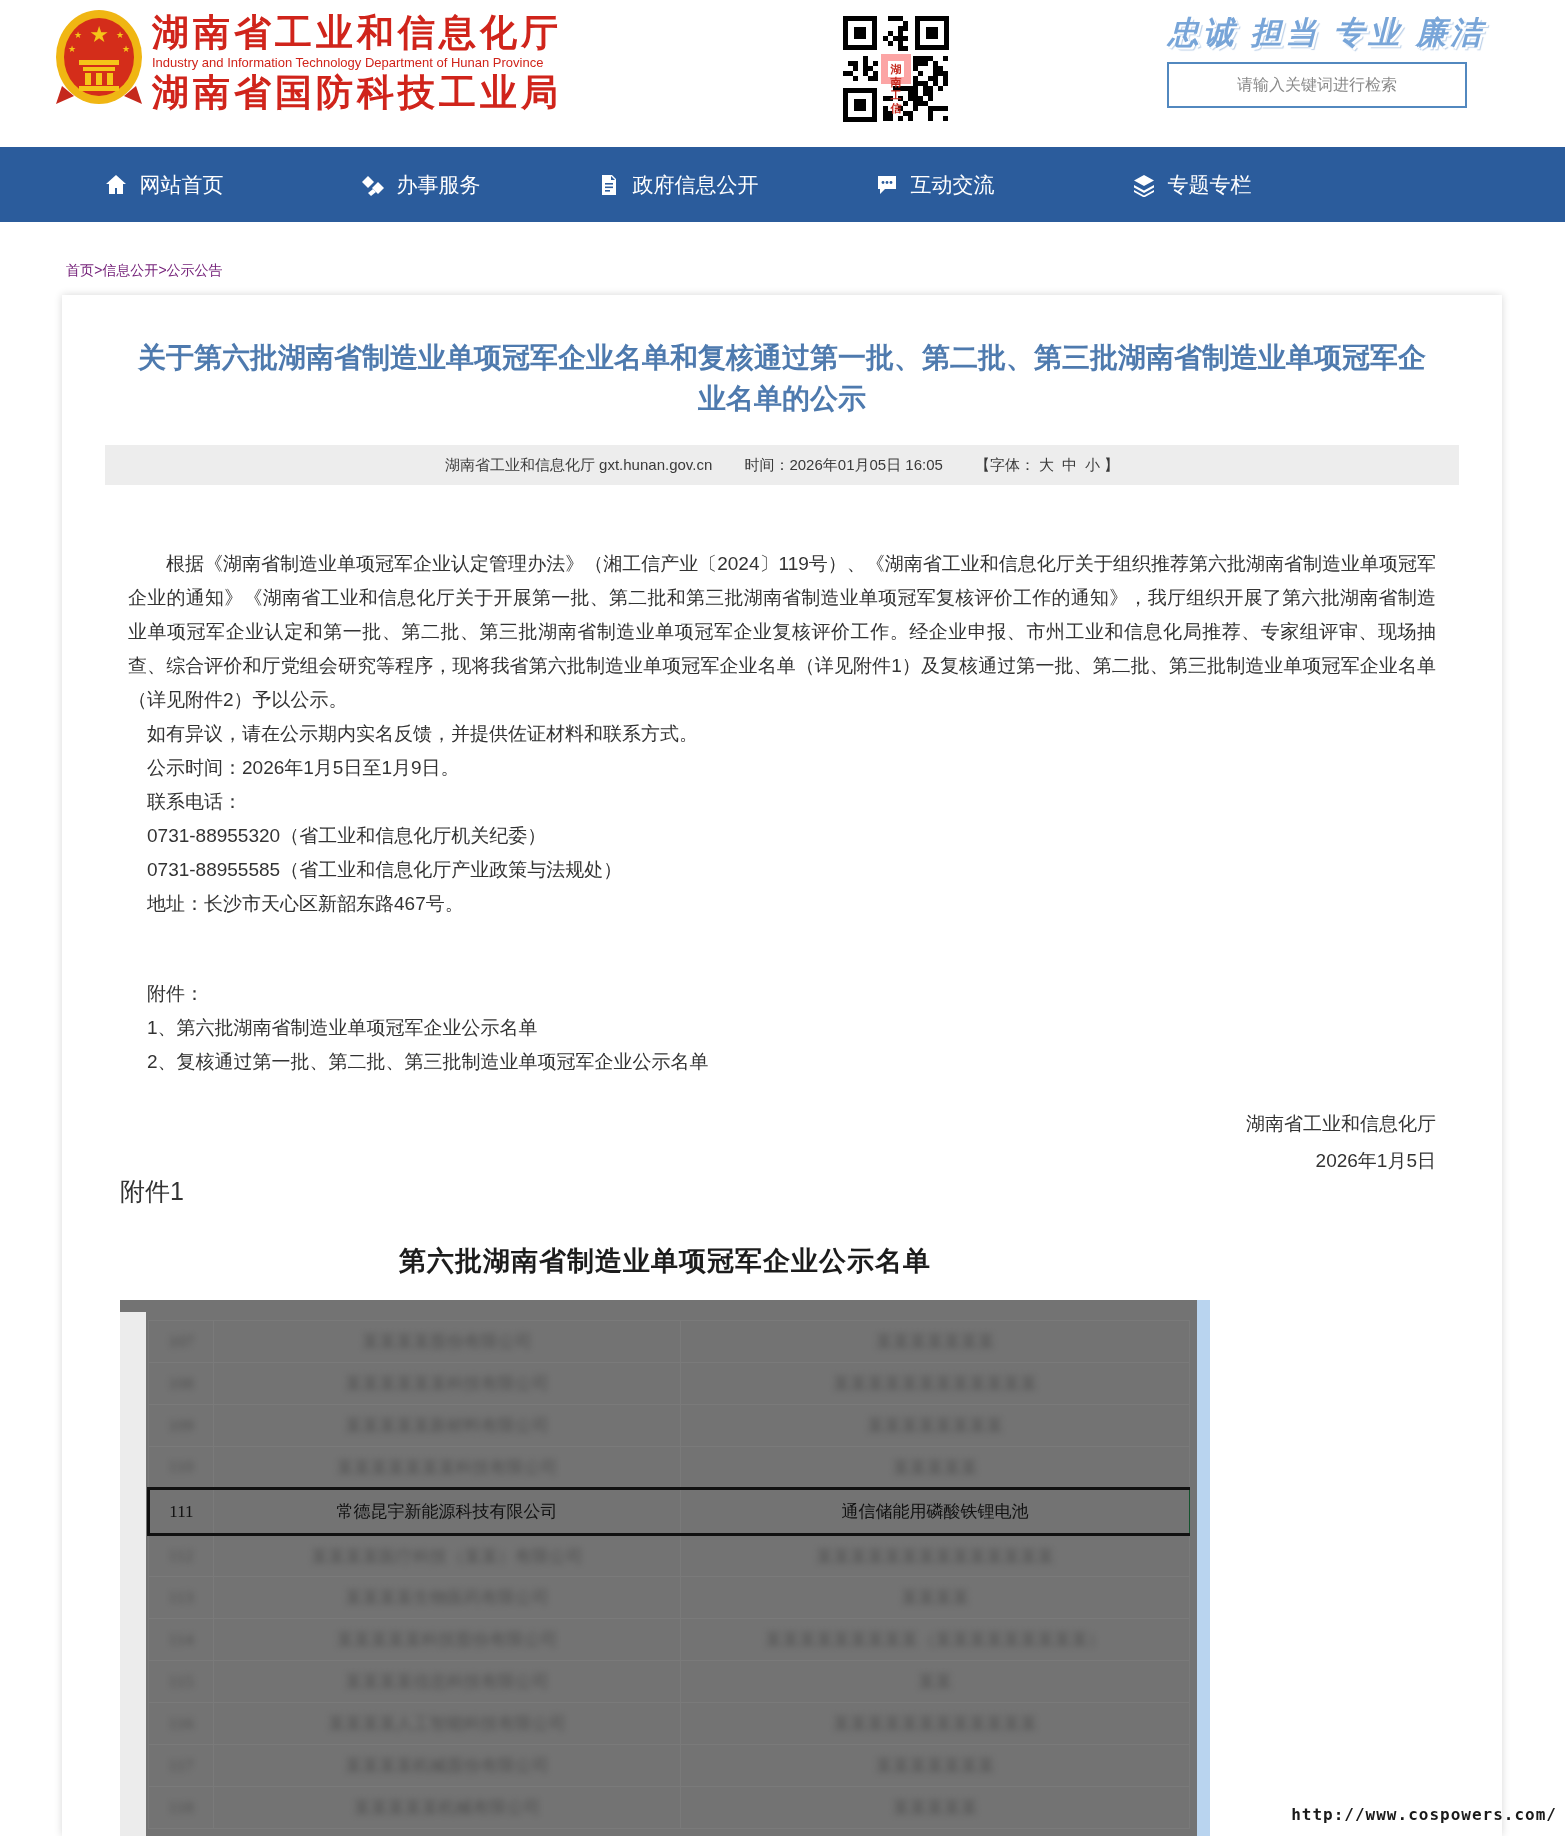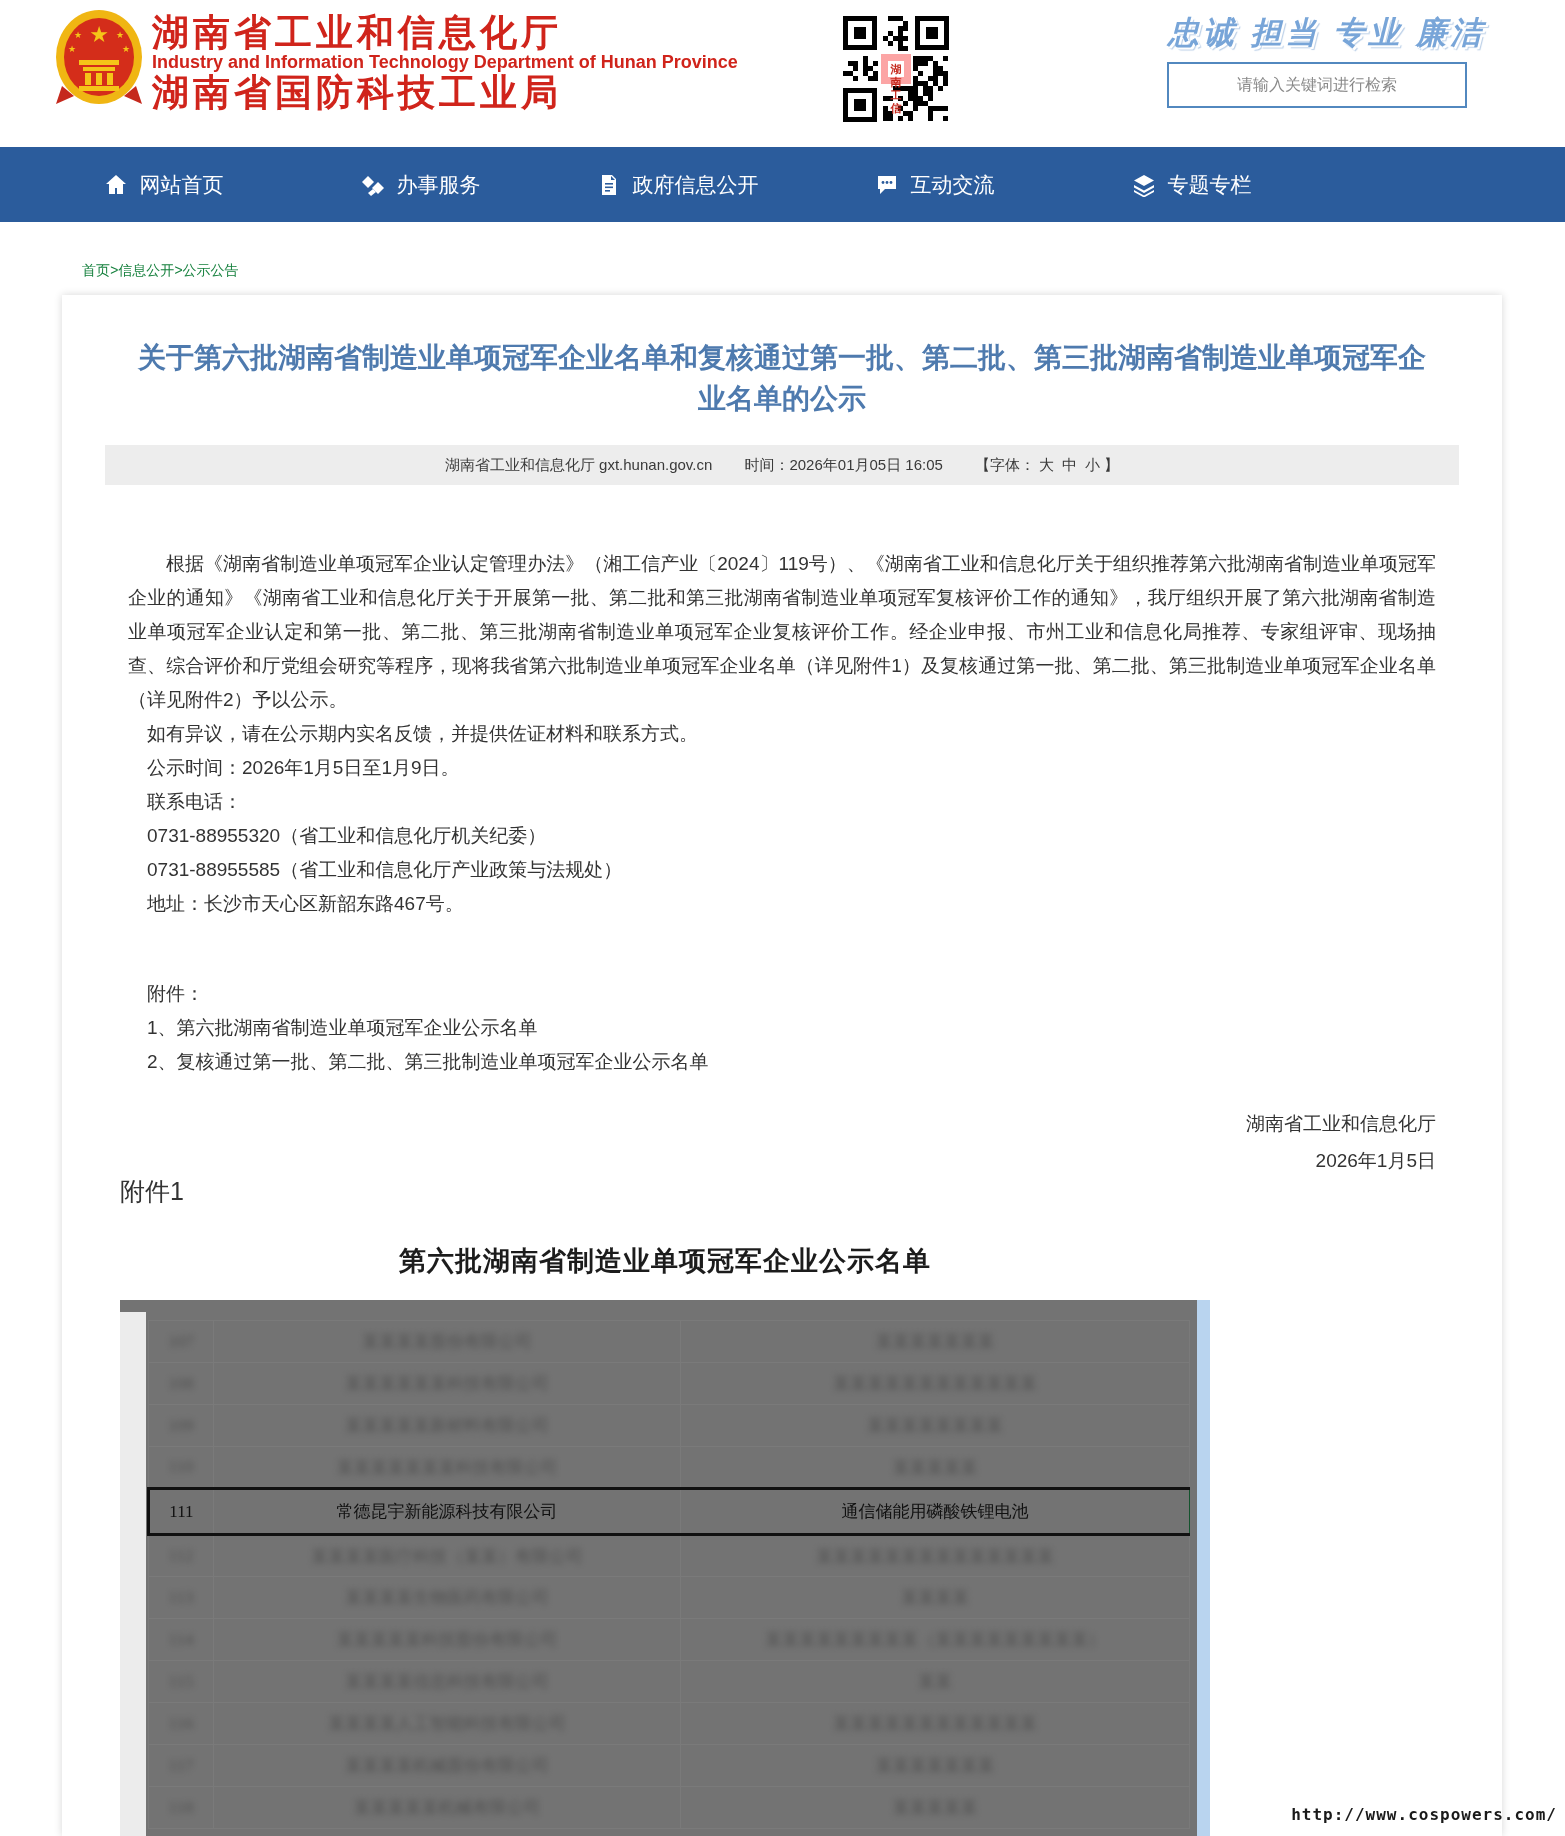--- a/index.html
+++ b/index.html
@@ -6,21 +6,21 @@
 html,body { width:1565px; height:1836px; }
 body {
   position: relative; background:#fff; overflow:hidden;
   font-family:"Liberation Sans", sans-serif; color:#333;
 }
 
 .header { position:absolute; left:0; top:0; width:1565px; height:147px; background:#fff; }
 .emblem { position:absolute; left:54px; top:8px; width:90px; height:102px; }
 .dept { position:absolute; left:152px; top:12px; color:#d0241b; }
 .dept-cn { font-size:37px; font-weight:bold; letter-spacing:4px; line-height:42px; }
-.dept-en { font-size:18px; font-weight:bold; line-height:17px; letter-spacing:0px; }
+.dept-en { font-size:13px; font-weight:normal; line-height:17px; letter-spacing:0px; }
 .dept-cn2 { font-size:37px; font-weight:bold; letter-spacing:4px; line-height:44px; }
 
 .qr { position:absolute; left:843px; top:16px; width:106px; height:106px; background:#fff; }
 .qr .mods i { position:absolute; width:5px; height:5px; background:#000; }
 .qr .fs { position:absolute; width:34px; height:34px; border:5px solid #000; background:#fff; }
 .qr .fs::after { content:""; position:absolute; left:6px; top:6px; width:12px; height:12px; background:#000; }
 .qr .fs.tl { left:0; top:0; } .qr .fs.tr { right:0; top:0; } .qr .fs.bl { left:0; bottom:0; }
 .qr .logo { position:absolute; left:38px; top:38px; width:30px; height:30px; background:#fff; border:7px solid #fca5a5;
   color:#c5291d; font-size:11px; line-height:13px; text-align:center; font-weight:bold; padding-top:2px; }
 .slogan { position:absolute; left:1168px; top:12px; width:330px; font-size:31px; font-weight:bold; font-style:italic;
@@ -30,21 +30,21 @@
   border:2px solid #5288bf; background:#fff; text-align:center; font-size:16px; color:#666; outline:none;
   font-family:"Liberation Sans", sans-serif; }
 .search::placeholder { color:#8a8a8a; }
 
 .nav { position:absolute; left:0; top:147px; width:1565px; height:75px; background:#2b5c9c; }
 .nav-inner { margin-left:35px; width:1285px; height:75px; display:flex; }
 .nav-item { flex:1; display:flex; align-items:center; justify-content:center; gap:12px;
   color:#fff; font-size:21px; cursor:pointer; }
 .nav-item svg { width:24px; height:24px; fill:#fff; }
 
-.crumb { position:absolute; left:82px; top:262px; font-size:14px; color:#15803d; }
+.crumb { position:absolute; left:66px; top:262px; font-size:14px; color:#701a75; }
 .crumb span { cursor:pointer; }
 
 .panel { position:absolute; left:62px; top:295px; width:1440px; height:1541px;
   background:#fff; box-shadow:0 0 8px rgba(0,0,0,.16); overflow:hidden; }
 .art-title { padding:42px 72px 0; text-align:center; font-size:28px; font-weight:bold;
   color:#4e7aae; line-height:41px; }
 .meta { margin:26px 43px 0; height:40px; background:#ededed; text-align:center;
   font-size:15px; color:#3a3a3a; line-height:40px; }
 .meta b { font-weight:normal; margin-left:28px; }
 .meta .fsz { cursor:pointer; margin:0 4px; }

